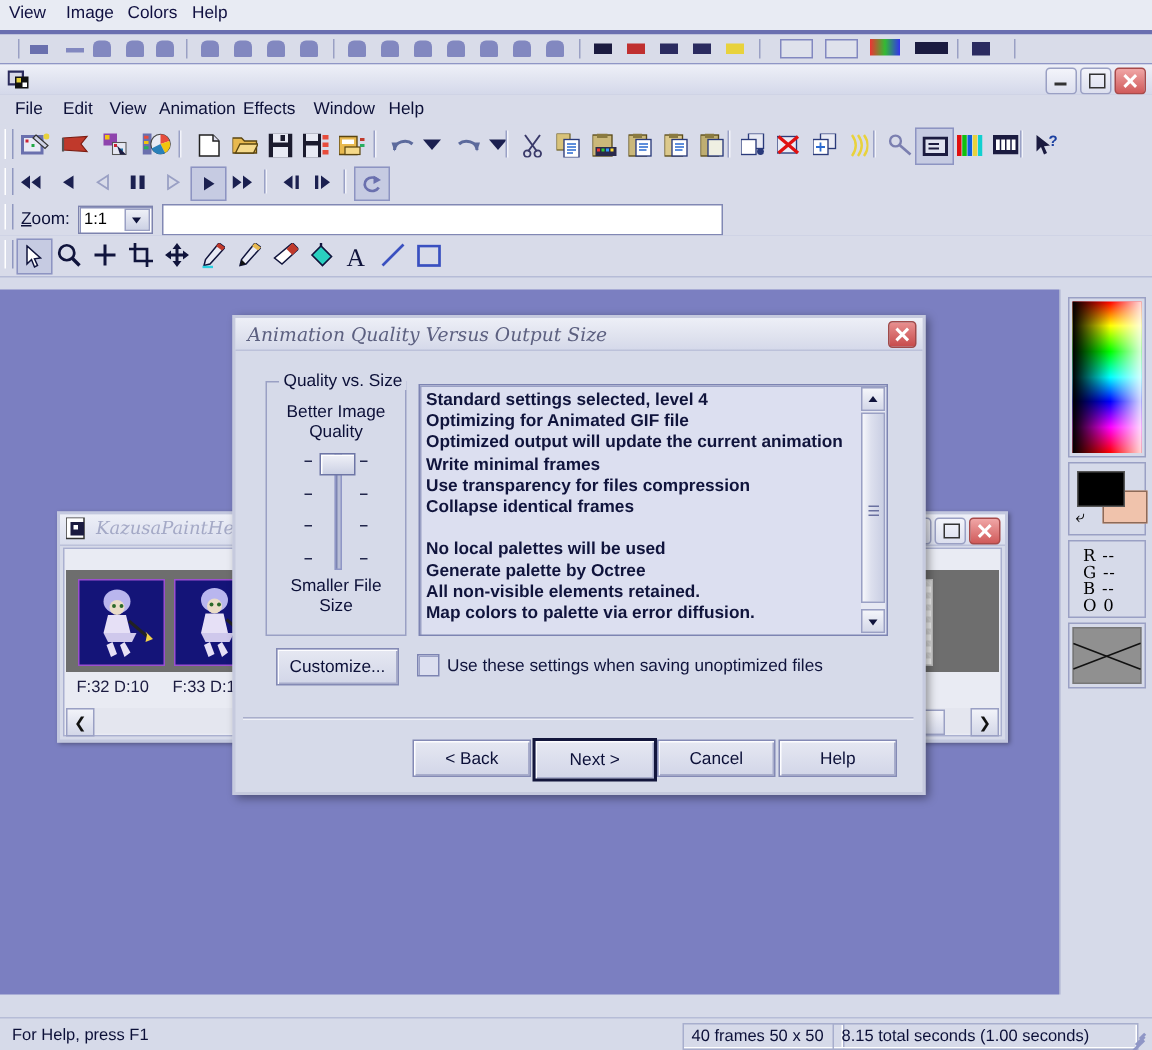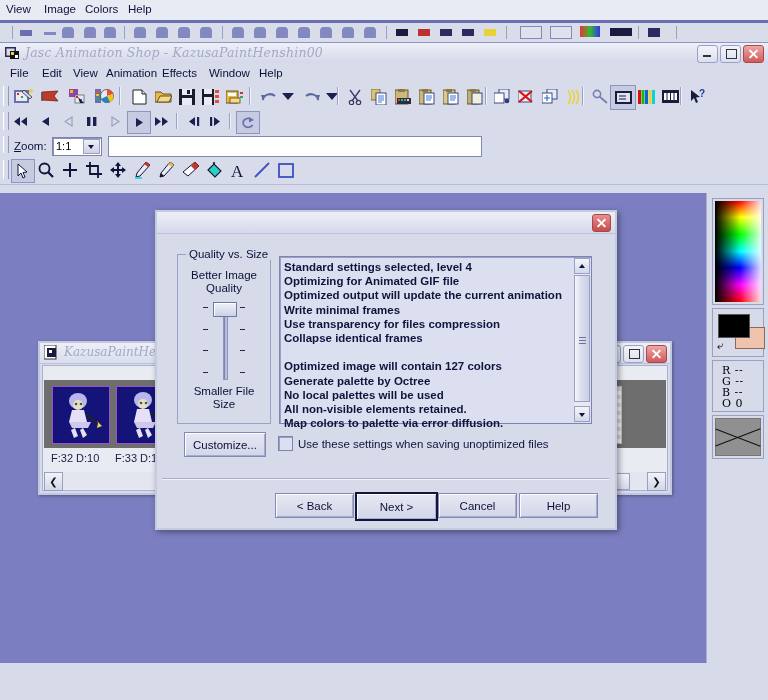--- a/index.html
+++ b/index.html
@@ -220,21 +220,20 @@
     <div class="titlebar">
       <span class="title-icon">
         <svg width="15" height="14" viewBox="0 0 15 14">
           <rect x="0" y="1" width="11" height="10" fill="#2a2a5c"></rect>
           <rect x="1.5" y="2.5" width="8" height="7" fill="#d8d8e8"></rect>
           <rect x="5" y="5" width="9" height="8" fill="#111"></rect>
           <rect x="6" y="6" width="3" height="3" fill="#e8d23c"></rect>
           <rect x="10" y="9" width="3" height="3" fill="#fff"></rect>
         </svg>
       </span>
-      <span class="title-text">Jasc Animation Shop - KazusaPaintHenshin00</span>
       <span class="wbtns">
         <span class="wbtn">
             <i class="wb-min"></i>
           </span>
         <span class="wbtn">
             <i class="wb-max"></i>
           </span>
         <span class="wbtn close">
             <i class="wb-cl1"></i>
             <i class="wb-cl2"></i>
@@ -705,24 +704,35 @@
         <span class="rgbrow" style="top:3px"><span>R</span>&nbsp;<span>--</span></span>
         <span class="rgbrow" style="top:14px"><span>G</span>&nbsp;<span>--</span></span>
         <span class="rgbrow" style="top:25px"><span>B</span>&nbsp;<span>--</span></span>
         <span class="rgbrow" style="top:36px"><span>O</span>&nbsp;<span>0</span></span>
       </div>
       <div class="palbox" style="top:222px;width:50px;height:42px;">
         <span class="nullbox"></span>
       </div>
     </div>
 
+    <div class="statusbar">
+      <span class="sb-pane sb-left">For Help, press F1</span>
+      <span class="sb-pane" style="left:455px;width:96px">40 frames   50 x 50</span>
+      <span class="sb-pane" style="left:555px;width:192px">8.15 total seconds   (1.00 seconds)</span>
+      <span class="sb-grip">
+        <i style="left:2px;top:11px;width:10px"></i>
+          <i style="left:4px;top:8px;width:8px"></i>
+          <i style="left:7px;top:5px;width:5px"></i>
+      </span>
+    </div>
   </div>
 
   <div class="dialog">
     <div class="dlg-title">
+      <span class="t">Animation Quality Versus Output Size</span>
       <span class="dlg-x">
           <i></i>
           <i></i>
         </span>
     </div>
 
     <div class="group" style="left:20px;top:42px;width:92px;height:168px;">
       <span class="gl">Quality vs. Size</span>
       <span class="glabel" style="left:0;top:14px;width:92px">
         <span>Better Image</span><br><span>Quality</span>
@@ -746,23 +756,22 @@
 
     <div class="listbox" style="left:122px;top:44px;width:311px;height:166px;">
       <div class="lb-inner">
         <div>Standard settings selected, level 4</div>
         <div>Optimizing for Animated GIF file</div>
         <div>Optimized output will update the current animation</div>
         <div>Write minimal frames</div>
         <div>Use transparency for files compression</div>
         <div>Collapse identical frames</div>
         <div>&nbsp;</div>
-        <div>Optimized image will contain 127 colors</div>
+        <div>No local palettes will be used</div>
         <div>Generate palette by Octree</div>
-        <div>No local palettes will be used</div>
         <div>All non-visible elements retained.</div>
         <div>Map colors to palette via error diffusion.</div>
       </div>
       <div class="lb-scroll">
         <span class="sc-arrow up" style="top:0"></span>
         <span class="sc-thumb" style="top:17px;height:127px">
           <i style="top:61px"></i>
             <i style="top:64px"></i>
             <i style="top:67px"></i>
         </span>

